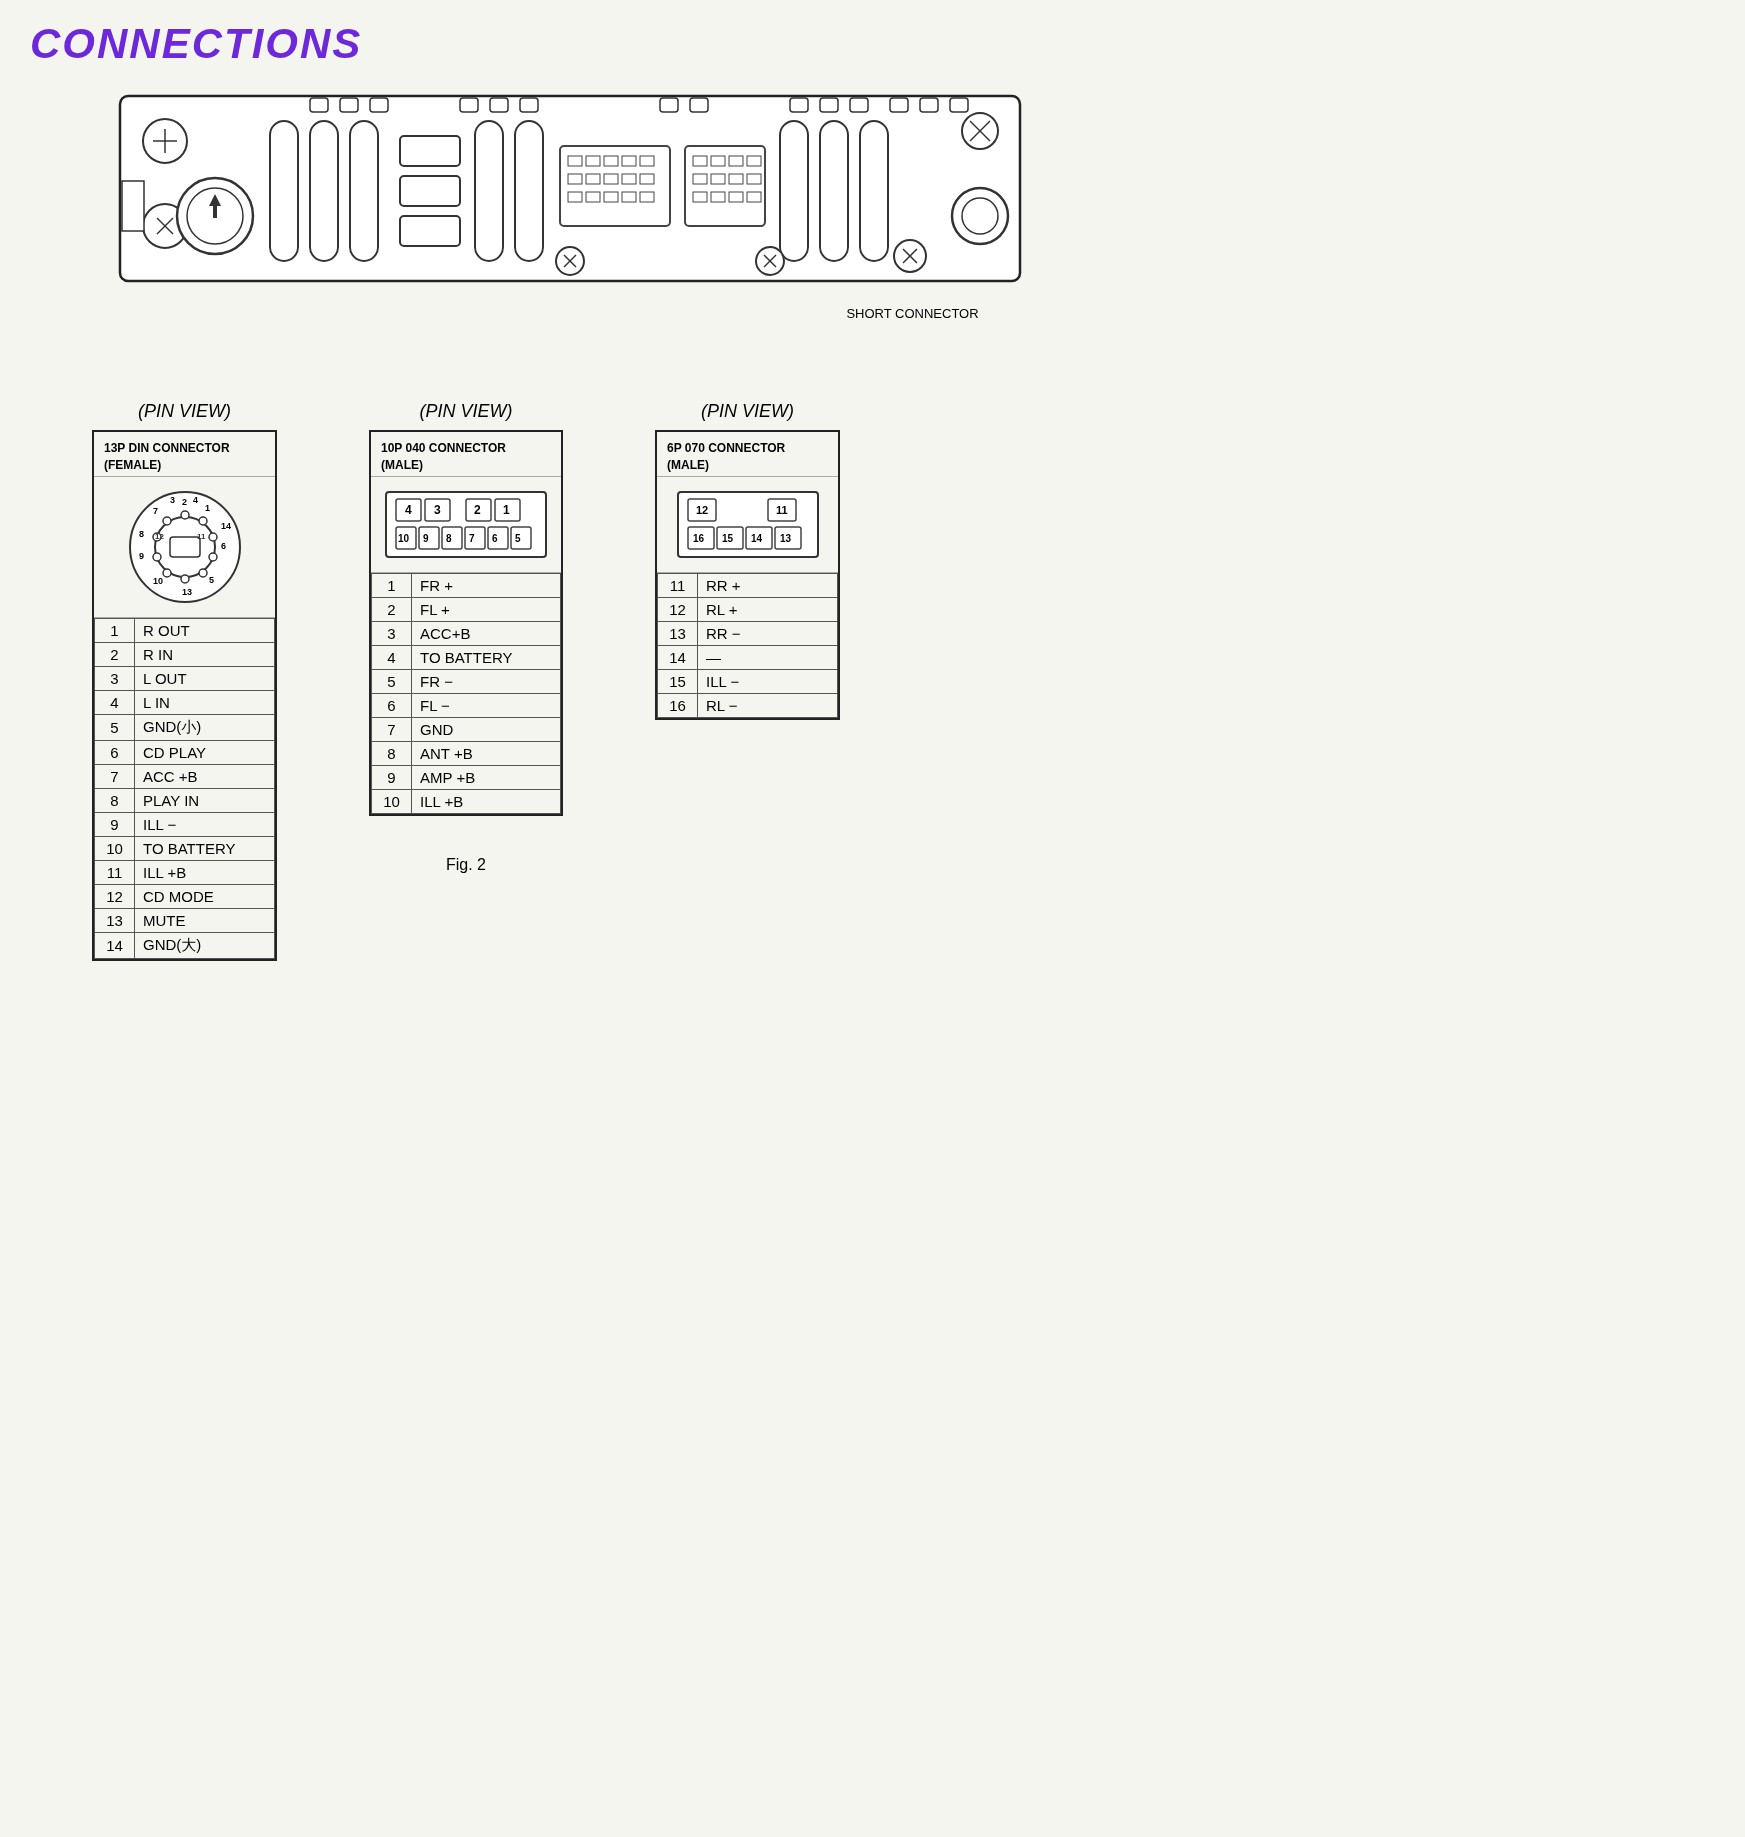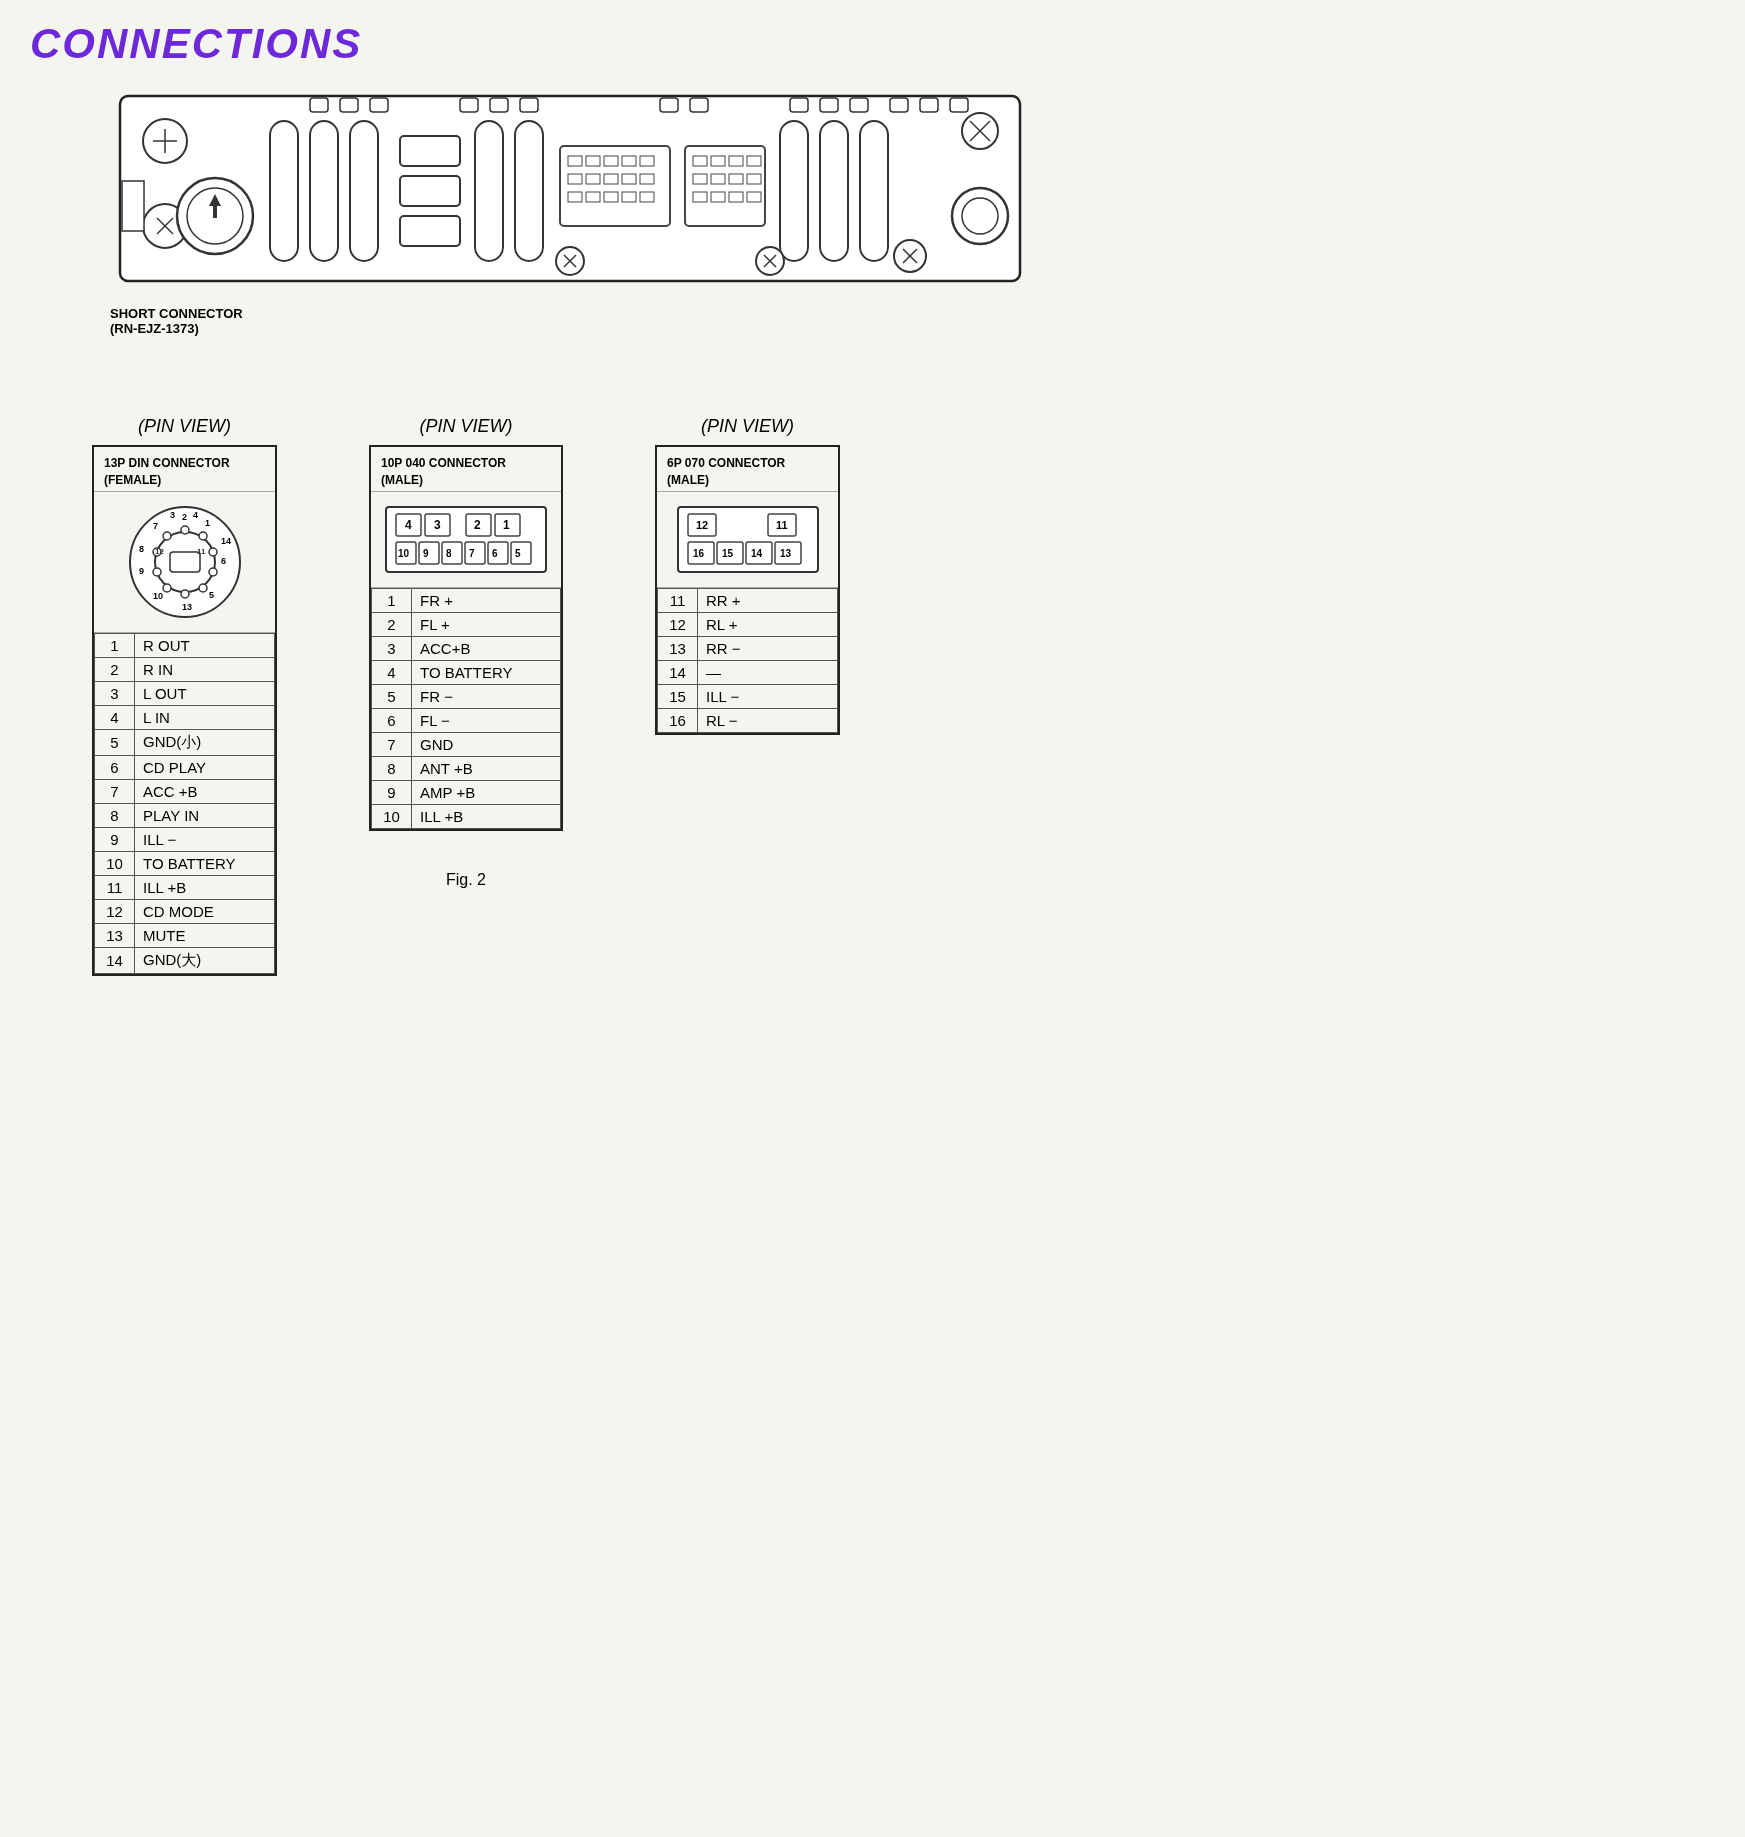--- a/index.html
+++ b/index.html
@@ -186,22 +186,21 @@
     <line x1="454" y1="169" x2="466" y2="181" stroke="#333" stroke-width="1.5"></line>
     <line x1="466" y1="169" x2="454" y2="181" stroke="#333" stroke-width="1.5"></line>
 
     <circle cx="660" cy="175" r="14" fill="white" stroke="#333" stroke-width="2"></circle>
     <line x1="654" y1="169" x2="666" y2="181" stroke="#333" stroke-width="1.5"></line>
     <line x1="666" y1="169" x2="654" y2="181" stroke="#333" stroke-width="1.5"></line>
   </svg>
 </div>
 
 <div style="margin-left:80px; margin-top:4px; margin-bottom:30px;">
-  <div style="font-size:13px; font-weight:bold;">SHORT CONNECTOR</div>
-  <div style="font-size:13px; font-weight:bold;">(RN-EJZ-1373)</div>
+  <div style="font-size:13px; font-weight:normal;text-align:center;">SHORT CONNECTOR</div>
 </div>
 
 <div class="connectors-section">
 
   <div class="connector-block">
     <div class="pin-view-label">(PIN  VIEW)</div>
     <div class="connector-table-wrap">
       <div class="connector-title">
         <div>13P DIN CONNECTOR</div>
         <div>(FEMALE)</div>

